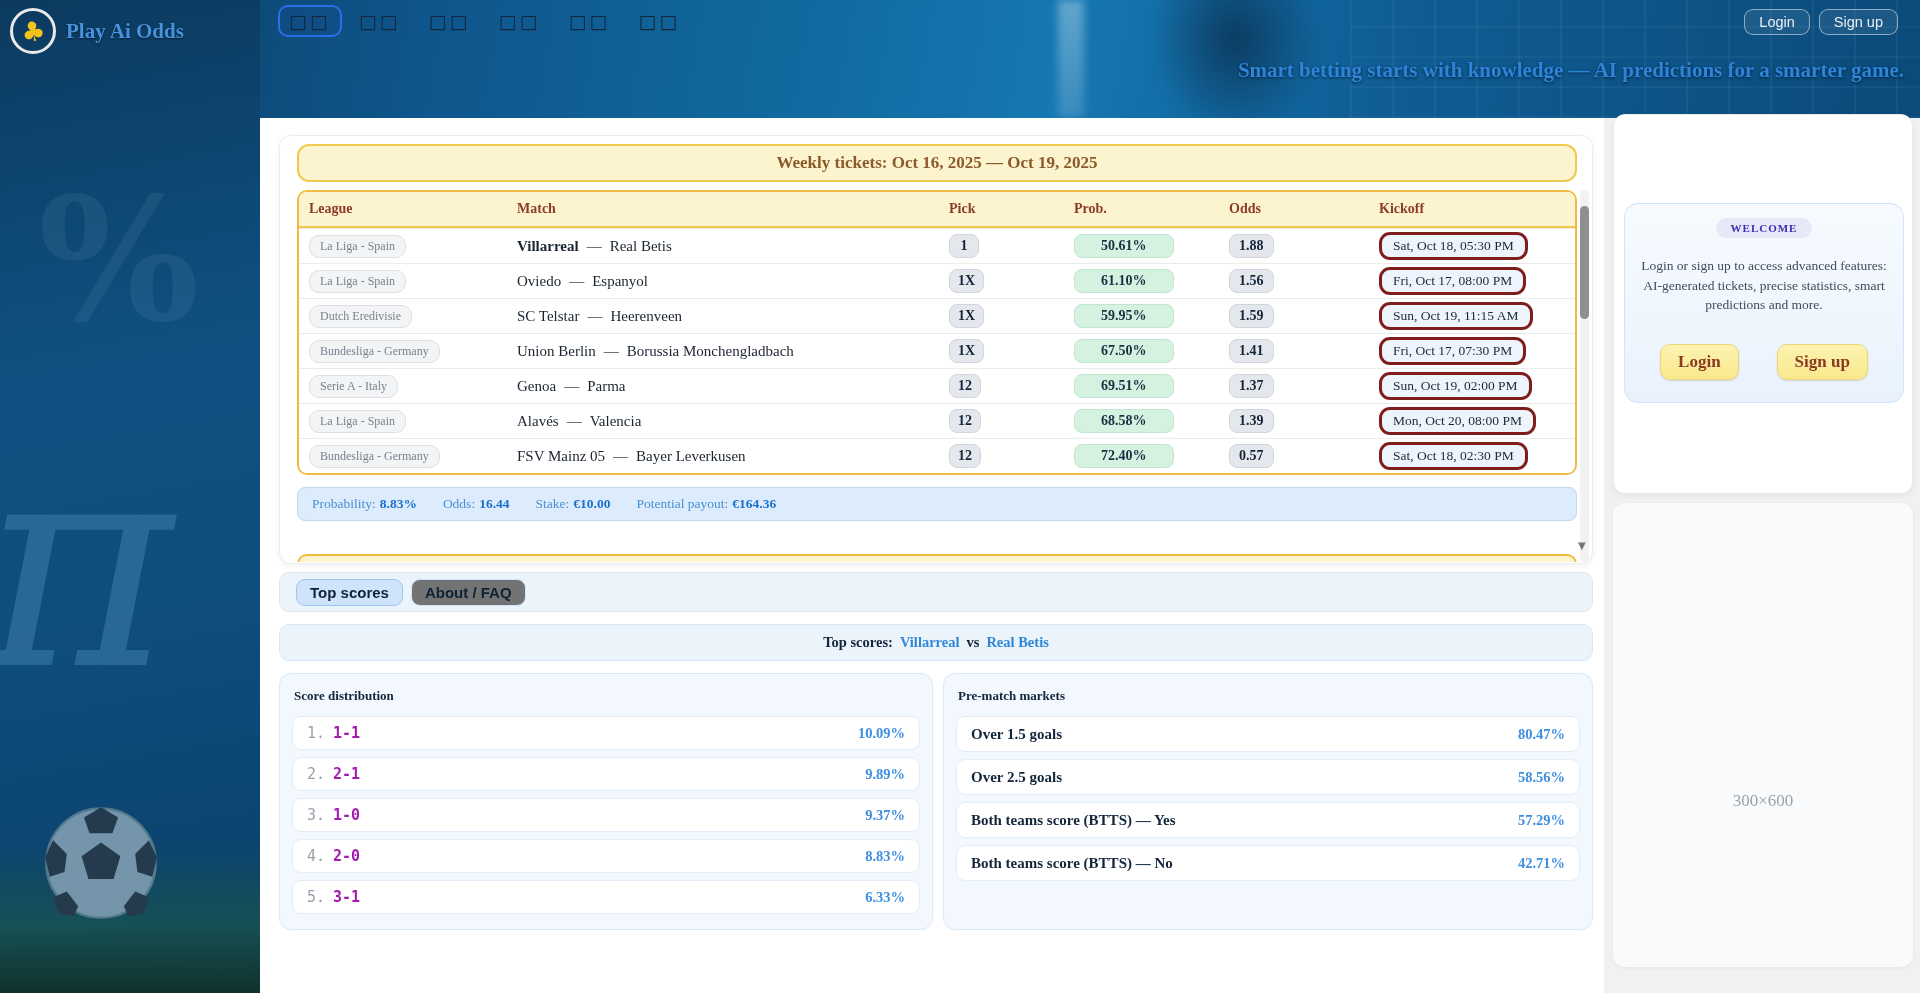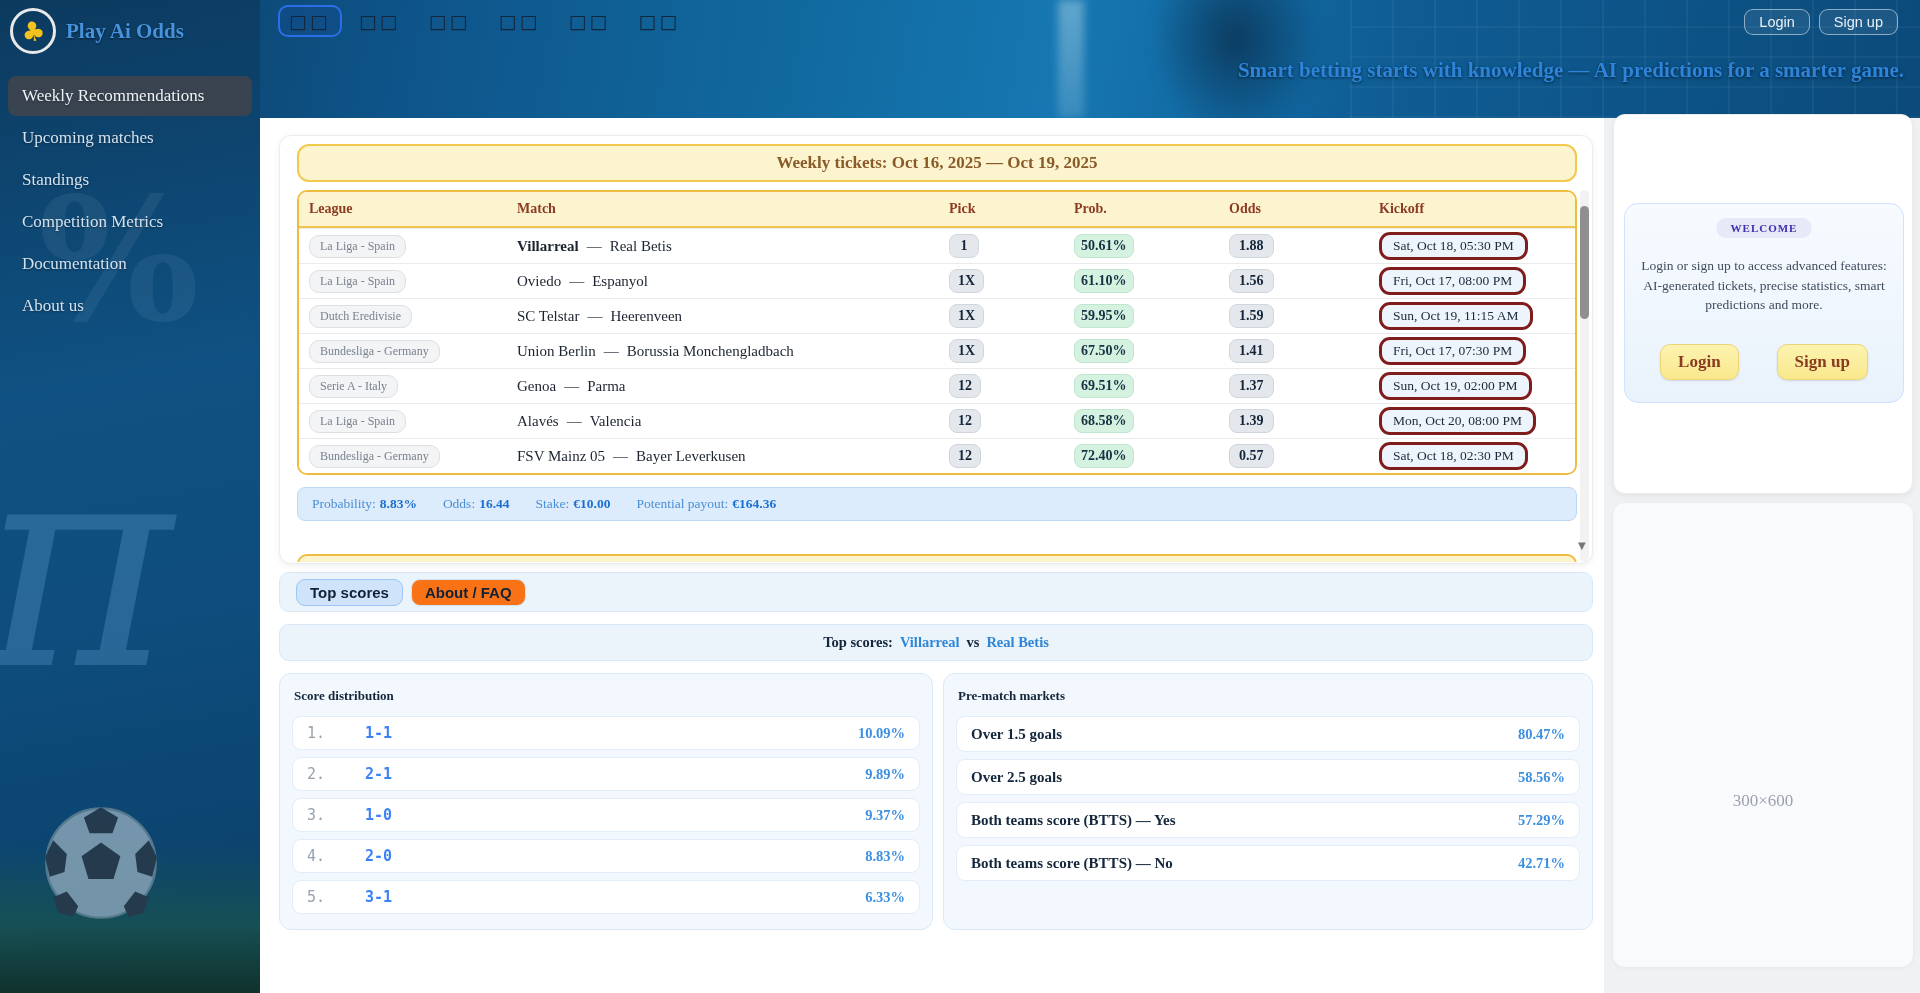--- a/index.html
+++ b/index.html
@@ -70,56 +70,56 @@
   .thc { padding-left:10px; font:bold 14px "Liberation Serif", serif; color:#8c3b24; }
   .trow { height:35px; border-top:1px solid #ebebeb; background:#fff; cursor:pointer; }
   .trow:first-of-type { border-top:none; }
   .td { padding-left:10px; display:flex; align-items:center; }
   .pill { display:inline-flex; align-items:center; justify-content:center; border-radius:8px; white-space:nowrap; }
   .pill-league { background:#f3f4f6; border:1px solid #dcdfe3; color:#78828e; font:12px "Liberation Serif", serif; padding:3px 10px; border-radius:10px; }
   .col-match { font:15px "Liberation Serif", serif; color:#1b2430; }
   .col-match .dash { margin:0 8px; color:#3a4350; }
   .team-bold { font-weight:bold; }
   .pill-pick { background:#e4e8ec; border:1px solid #cfd6dd; color:#14253a; font:bold 14px "Liberation Serif", serif; min-width:30px; padding:3px 8px; }
-  .pill-prob { background:#d5f2e1; border:1px solid #bfe6cf; color:#173042; font:bold 14px "Liberation Serif", serif; padding:3px 6px; }
+  .pill-prob { background:#d5f2e1; border:1px solid #bfe6cf; color:#173042; font:bold 14px "Liberation Serif", serif; padding:3px 26px; }
   .pill-odds { background:#e4e8ec; border:1px solid #cfd6dd; color:#14253a; font:bold 14px "Liberation Serif", serif; padding:3px 9px; }
   .pill-kick { background:#eef4fc; border:3px solid #7f1d1d; color:#1b2a3a; font:13.5px "Liberation Serif", serif; padding:3px 11px; border-radius:11px; }
 
   .summary { margin-top:12px; height:34px; background:#ddecfc; border:1px solid #bdd9f2; border-radius:8px;
     display:flex; align-items:center; gap:26px; padding:0 14px; font:13.5px "Liberation Serif", serif; color:#4a8fd4; }
   .summary b { color:#1b6fd0; margin-left:4px; }
   .summary .grp { display:flex; align-items:flex-end; }
 
   .ticket-banner2 { margin-top:33px; width:1280px; height:45px; background:#fcf3cf; border:2px solid #f0bc3f;
     border-radius:10px 10px 0 0; padding-top:6px; }
 
   .sb-track { position:absolute; left:1300px; top:54px; width:9px; height:372px; background:#f2f2f2; border-radius:5px; }
   .sb-thumb { position:absolute; left:1300px; top:70px; width:9px; height:113px; background:#8f8f8f; border-radius:5px; cursor:grab; }
   .sb-arrow { position:absolute; left:1298px; top:404px; font:10px "DejaVu Sans", sans-serif; color:#777; }
 
   
   .bluebar { position:absolute; left:279px; width:1314px; background:#ecf4fb; border:1px solid #d7e7f6; border-radius:10px; }
   .tabsbar { top:572px; height:40px; display:flex; align-items:center; padding:0 16px; gap:8px; }
   .tab { padding:4px 13px; border-radius:9px; font:bold 15px "Liberation Sans", sans-serif; color:#0f2236; cursor:pointer; }
   .tab.active { background:#cfe3fb; border:1.5px solid #9ec5f8; }
-  .tab.inactive { background:#f97316; border:1.5px solid #cfe3fb; }
+  .tab.inactive { background:#737373; border:1.5px solid #cfe3fb; }
   .topscoresbar { top:624px; height:37px; display:flex; align-items:center; justify-content:center; gap:7px;
     font:bold 14.5px "Liberation Serif", serif; color:#12263c; }
   .topscoresbar .teamlink { color:#2f86d6; cursor:pointer; }
 
   
   .panel { position:absolute; top:673px; height:257px; background:#f2f8fd; border:1px solid #d9e9f7; border-radius:12px; padding:12px; }
   .panel-left { left:279px; width:654px; }
   .panel-right { left:943px; width:650px; }
   .panel-title { font:bold 13px "Liberation Serif", serif; color:#13263b; margin:2px 0 12px 2px; }
   .prow { height:34px; background:#fff; border:1px solid #e2edf9; border-radius:9px; margin-bottom:7px;
     display:flex; align-items:center; padding:0 14px; }
   .panel-right .prow { height:36px; }
   .prow .rank { font:15px "DejaVu Sans Mono", monospace; color:#97a1ac; margin-right:8px; }
-  .prow .score { font:bold 15px "DejaVu Sans Mono", monospace; color:#3b82f6;margin-left:32px; }
+  .prow .score { font:bold 15px "DejaVu Sans Mono", monospace; color:#a21caf; }
   .prow .mlabel { font:bold 15px "Liberation Serif", serif; color:#13263b; }
   .prow .pct { margin-left:auto; font:bold 14.5px "Liberation Serif", serif; color:#3d8fe0; }
 
   
   .card-welcome { position:absolute; left:1613px; top:114px; width:300px; height:380px; }
   .welcome-box { position:absolute; left:10px; top:88px; width:280px; height:200px;
     background:linear-gradient(180deg,#f7fbff,#e9f2fc); border:1px solid #cfe2ff; border-radius:14px; }
   .welcome-badge { position:absolute; top:14px; left:50%; transform:translateX(-50%); background:#e6e9f8;
     border-radius:9px; padding:4px 14px; font:bold 11px "Liberation Serif", serif; letter-spacing:1px; color:#3d2eb0; }
   .welcome-text { position:absolute; top:52px; left:13px; right:13px; text-align:center;
@@ -181,35 +181,20 @@
       <polygon points="8,30 1,45 5,62 18,58 20,42" fill="#273a4b"></polygon>
       <polygon points="70,88 80,75 92,80 87,94 74,97" fill="#273a4b"></polygon>
       <polygon points="30,88 20,75 8,80 13,94 26,97" fill="#273a4b"></polygon>
     </svg>
     <div class="brand">
       <div class="logo">
         <span class="clover">♣</span>
       </div>
       <span class="brand-title">Play Ai Odds</span>
     </div>
-    <nav class="nav">
-
-        <div class="nav-item active">Weekly Recommendations</div>
-
-        <div class="nav-item">Upcoming matches</div>
-
-        <div class="nav-item">Standings</div>
-
-        <div class="nav-item">Competition Metrics</div>
-
-        <div class="nav-item">Documentation</div>
-
-        <div class="nav-item">About us</div>
-
-    </nav>
   </div>
 
   <div class="card card-tickets">
     <div class="ticket-banner">Weekly tickets: Oct 16, 2025 — Oct 19, 2025</div>
 
     <div class="scrollwrap">
       <div class="ticket-table">
         <div class="thead">
           <div class="thc">League</div>
           <div class="thc">Match</div>

